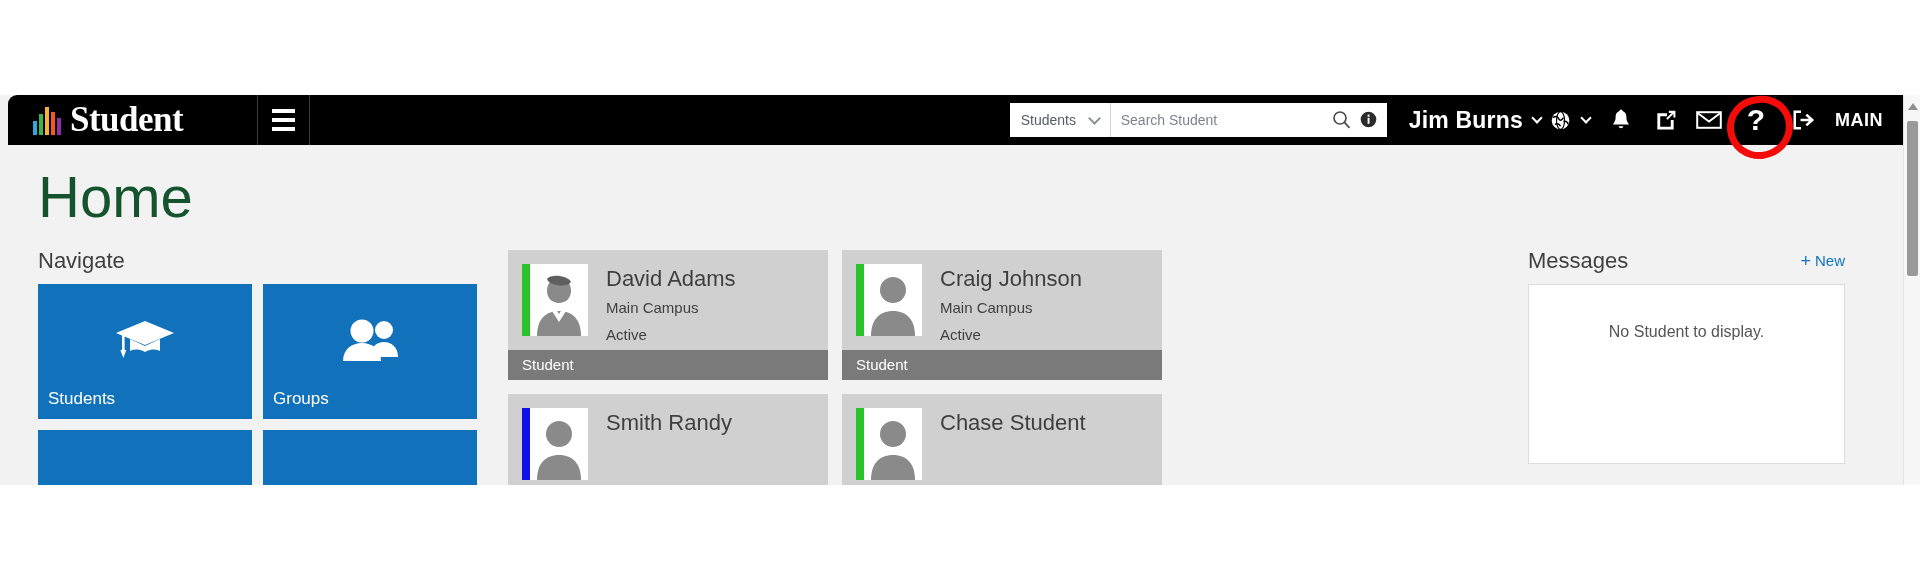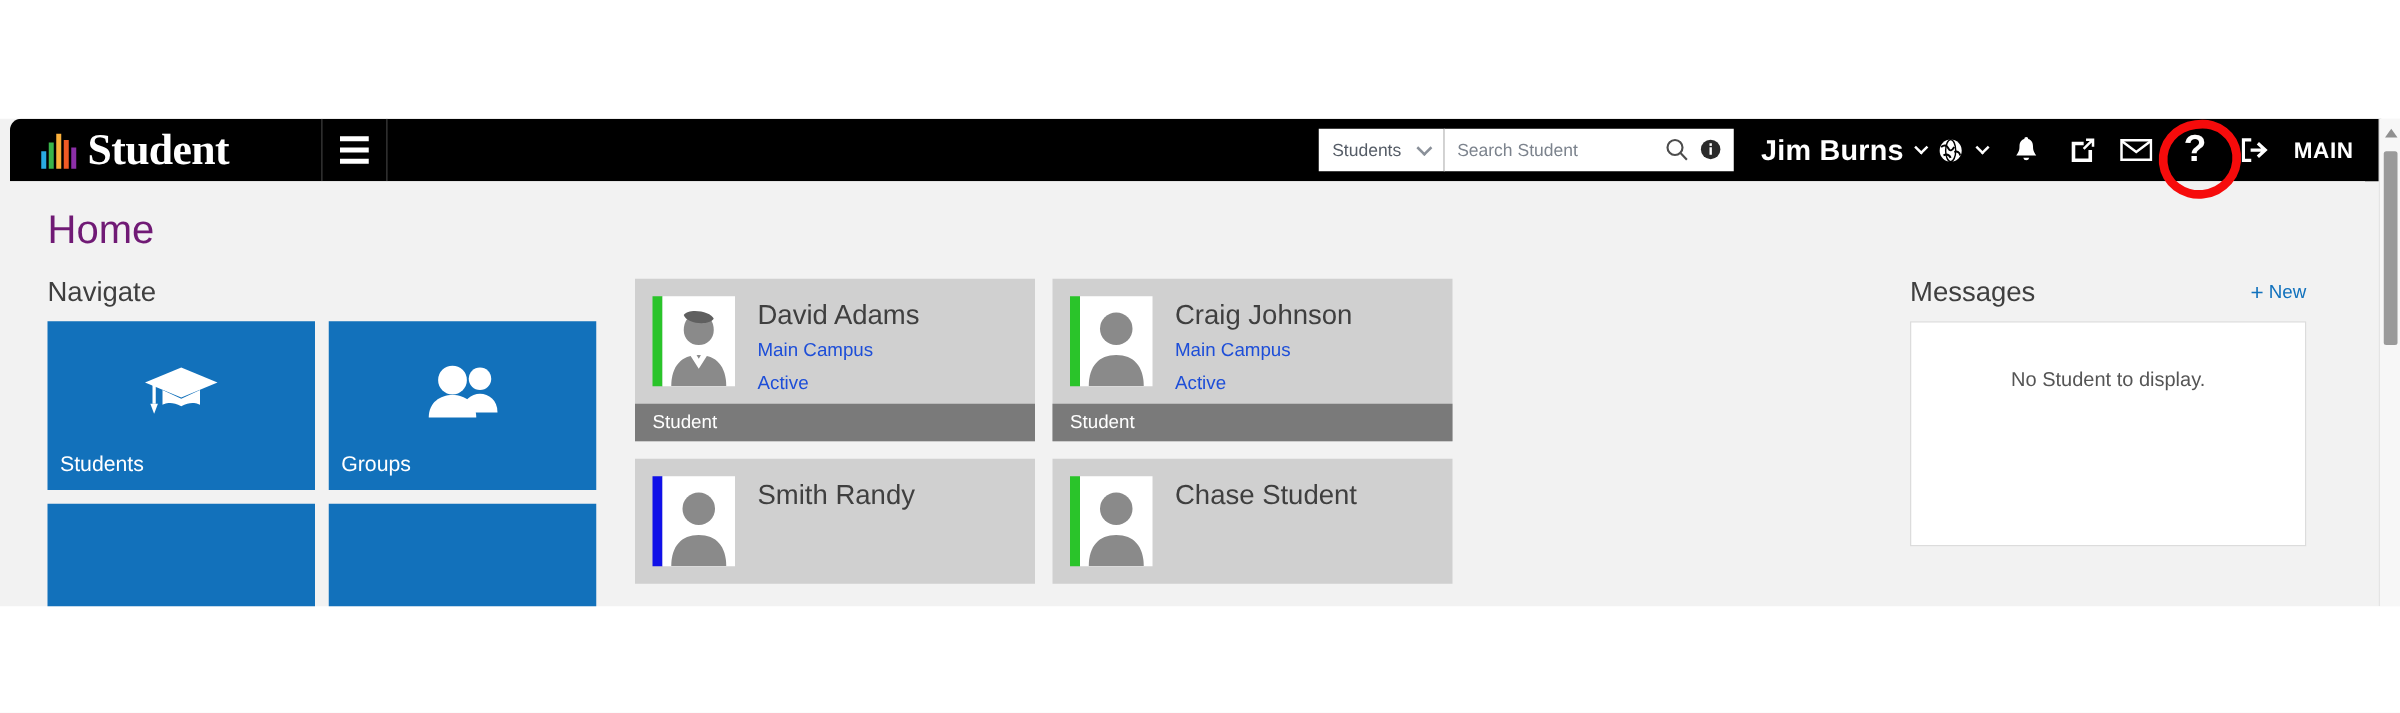--- a/index.html
+++ b/index.html
@@ -65,21 +65,21 @@
     cursor: pointer;
   }
   .scope-select .chev {
     position:absolute; right: 11px; top: 11px;
     width: 9px; height: 9px;
     border-right: 2px solid #8a9099; border-bottom: 2px solid #8a9099;
     transform: rotate(45deg);
   }
   .search-wrap {
     position: relative;
-    width: 232px; height: 34px;
+    width: 277px; height: 34px;
     background:#ffffff;
     border-left: 1px solid #d4d4d4;
     display:flex; align-items:center;
   }
   .search-wrap input {
     border:0; outline:0;
     width: 215px; height: 30px;
     margin-left: 10px;
     font-size: 14px; color:#5a6370;
     font-family:"Liberation Sans", sans-serif;
@@ -111,21 +111,21 @@
     border: 7px solid #f60b0b;
     border-radius: 50% 48% 52% 50%;
     transform: rotate(-6deg);
     pointer-events: none;
     z-index: 40;
   }
 
   
   .page { position:absolute; left: 8px; top: 50px; width: 1884px; height: 340px; background:#f2f2f2; }
   .page-title {
-    font-size: 32px; font-weight: 300; color: #701a75;
+    font-size: 58px; font-weight: 300; color: #14532d;
     padding: 22px 0 0 30px; line-height: 1.05;
   }
   .columns { display:flex; padding: 22px 0 0 30px; gap: 0; }
   .col-head {
     font-size: 22px; font-weight: 400; color:#3f3f3f;
     margin-bottom: 12px; line-height: 1;
     display:flex; align-items:center;
   }
 
   
@@ -151,21 +151,21 @@
   .rec-body { display:flex; padding: 14px 0 14px 14px; height: 100px; }
   .rec-stripe { width: 8px; background:#2ac42a; flex: 0 0 8px; }
   .rec-stripe.blue { background:#1010e8; }
   .rec-photo {
     width: 58px; height: 72px; background:#ffffff;
     display:flex; align-items:flex-end; justify-content:center;
     overflow: hidden;
   }
   .rec-info { padding-left: 18px; padding-top: 2px; }
   .rec-name { font-size: 22px; color:#3f3f3f; font-weight: 400; line-height: 1.2; }
-  .rec-meta { font-size: 15px; color:#1d4ed8; line-height: 1.35; margin-top: 6px; }
+  .rec-meta { font-size: 15px; color:#404040; line-height: 1.35; margin-top: 6px; }
   .rec-footer {
     background:#7a7a7a; color:#ffffff; font-size: 15px;
     padding: 6px 0 7px 14px;
   }
 
   
   .col-tasks { width: 345px; }
   .col-msgs { width: 345px; }
   .panel {
     background:#ffffff; border: 1px solid #dcdcdc;

